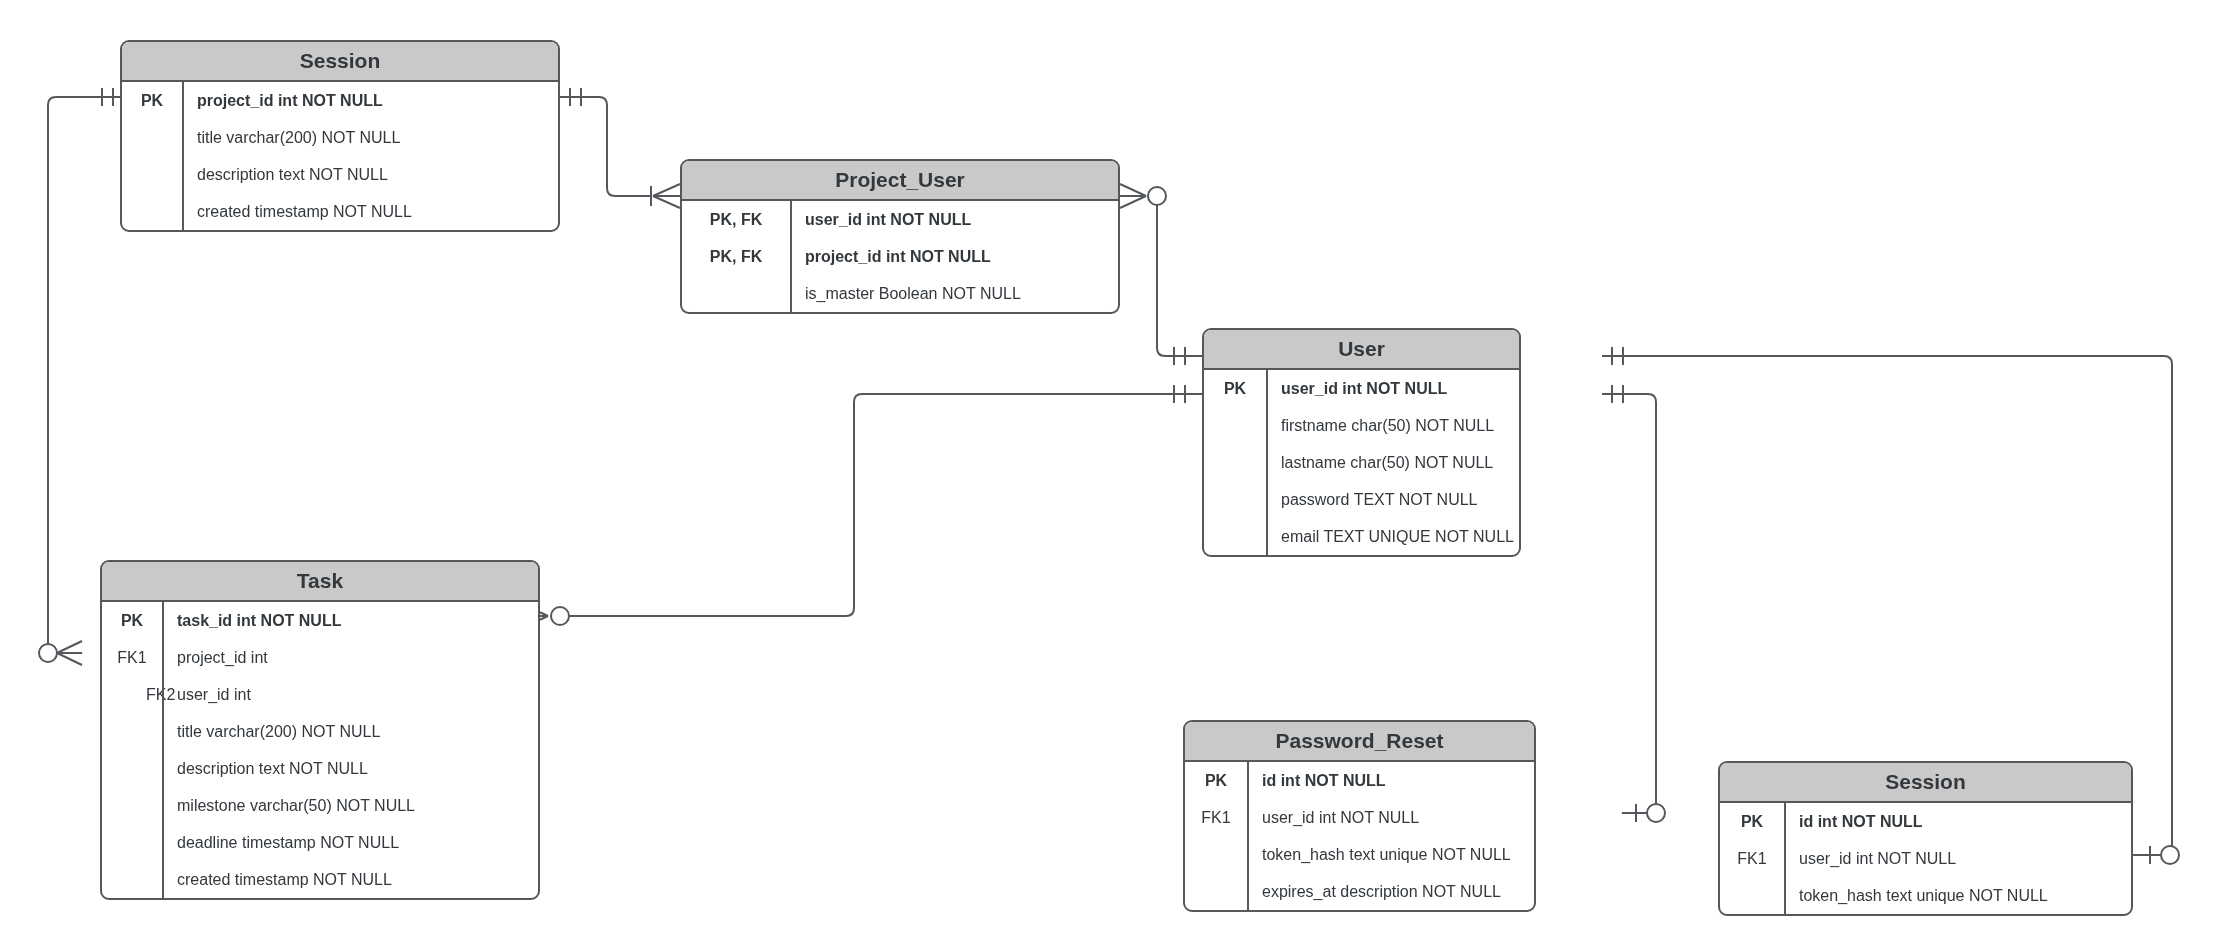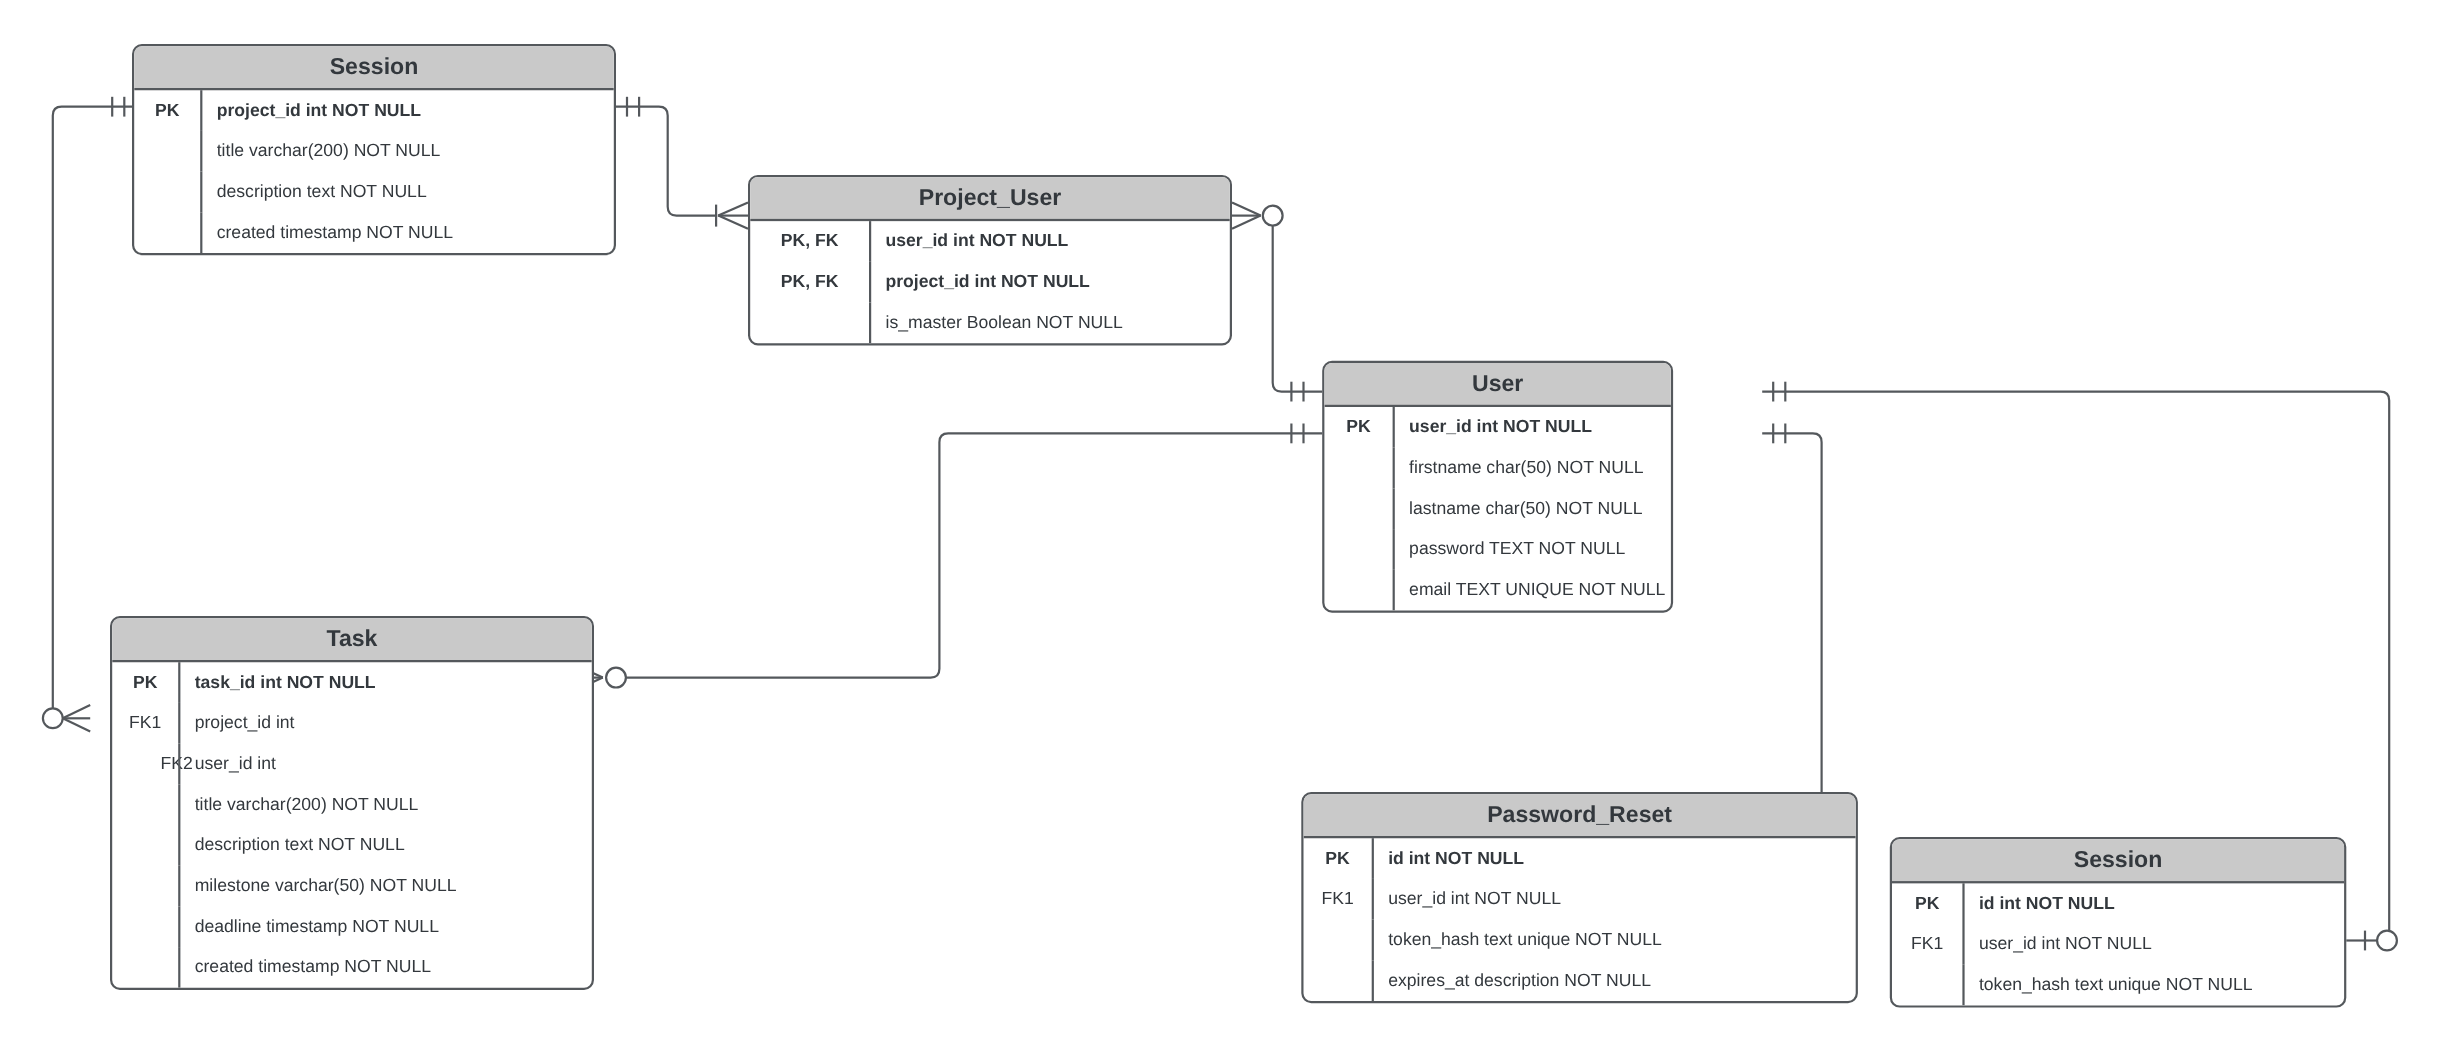--- a/index.html
+++ b/index.html
@@ -187,21 +187,21 @@
         </div>
         <div class="tbl-row">
           <span class="cell-key" style="width: 60px;"></span>
           <span class="cell-field">deadline timestamp NOT NULL</span>
         </div>
         <div class="tbl-row">
           <span class="cell-key" style="width: 60px;"></span>
           <span class="cell-field">created timestamp NOT NULL</span>
         </div>
       </div>
-      <div class="tbl" style="left: 1183px; top: 720px; width: 506px;">
+      <div class="tbl" style="left: 1183px; top: 720px; width: 353px;">
         <div class="tbl-header">Password_Reset</div>
         <div class="tbl-row">
           <span class="cell-key b" style="width: 62px;">PK</span>
           <span class="cell-field b">id int NOT NULL</span>
         </div>
         <div class="tbl-row">
           <span class="cell-key" style="width: 62px;">FK1</span>
           <span class="cell-field">user_id int NOT NULL</span>
         </div>
         <div class="tbl-row">

